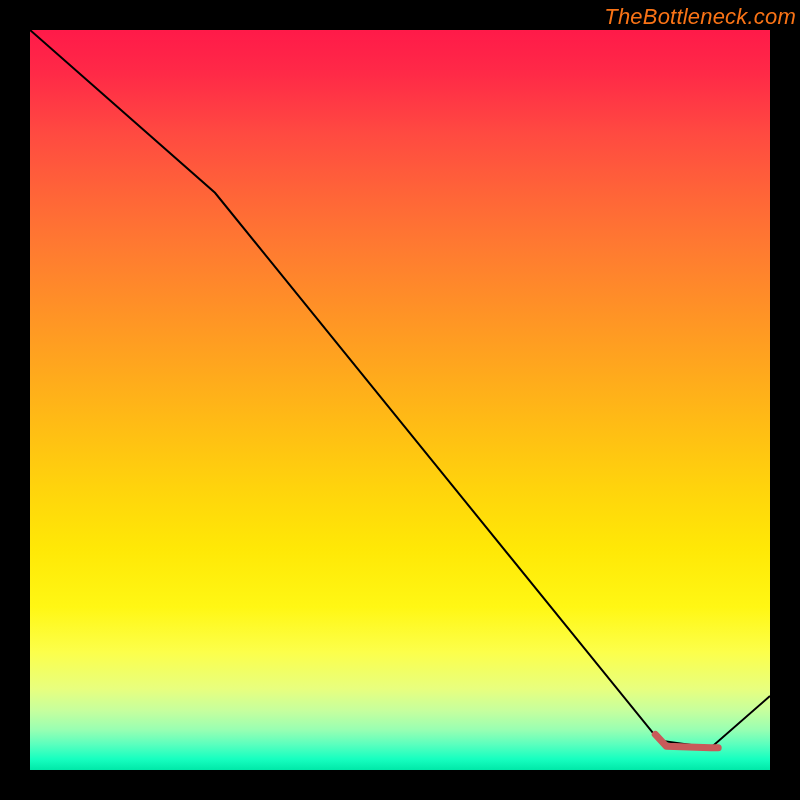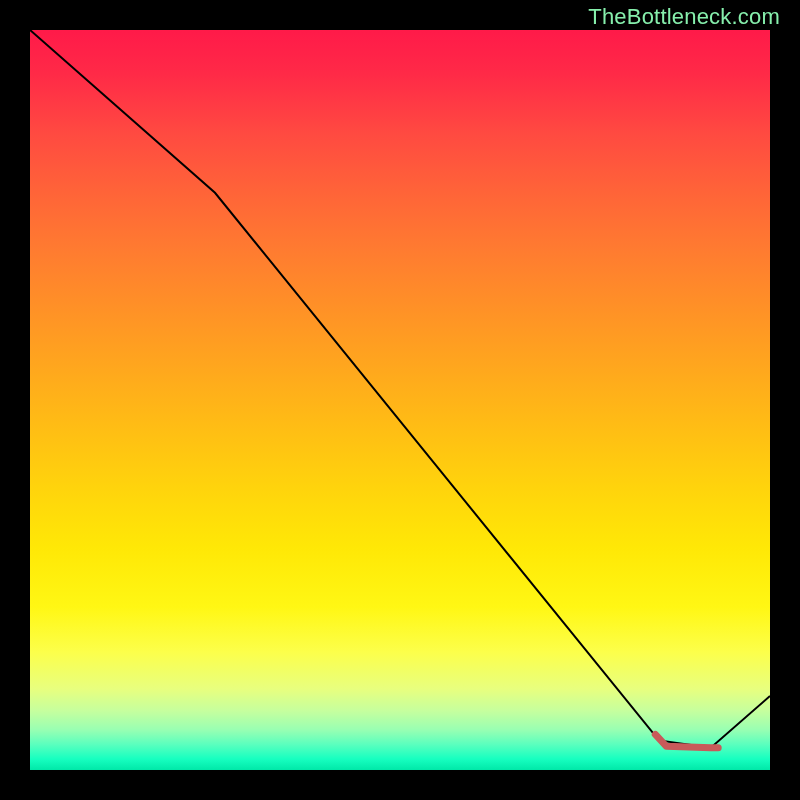--- a/index.html
+++ b/index.html
@@ -13,26 +13,27 @@
   }
   .chart-container {
     position: relative;
     width: 800px;
     height: 800px;
     background: #000;
   }
   .watermark {
     position: absolute;
     top: 4px;
-    right: 20px;
-    color: #86efac;
+    right: 4px;
+    color: #f97316;
     font-size: 22px;
     font-weight: 500;
     letter-spacing: 0.2px;
     z-index: 10;
+    font-style: italic;
   }
   .plot-area {
     position: absolute;
     left: 30px;
     top: 30px;
     width: 740px;
     height: 740px;
   }
   .gradient-bg {
     position: absolute;

